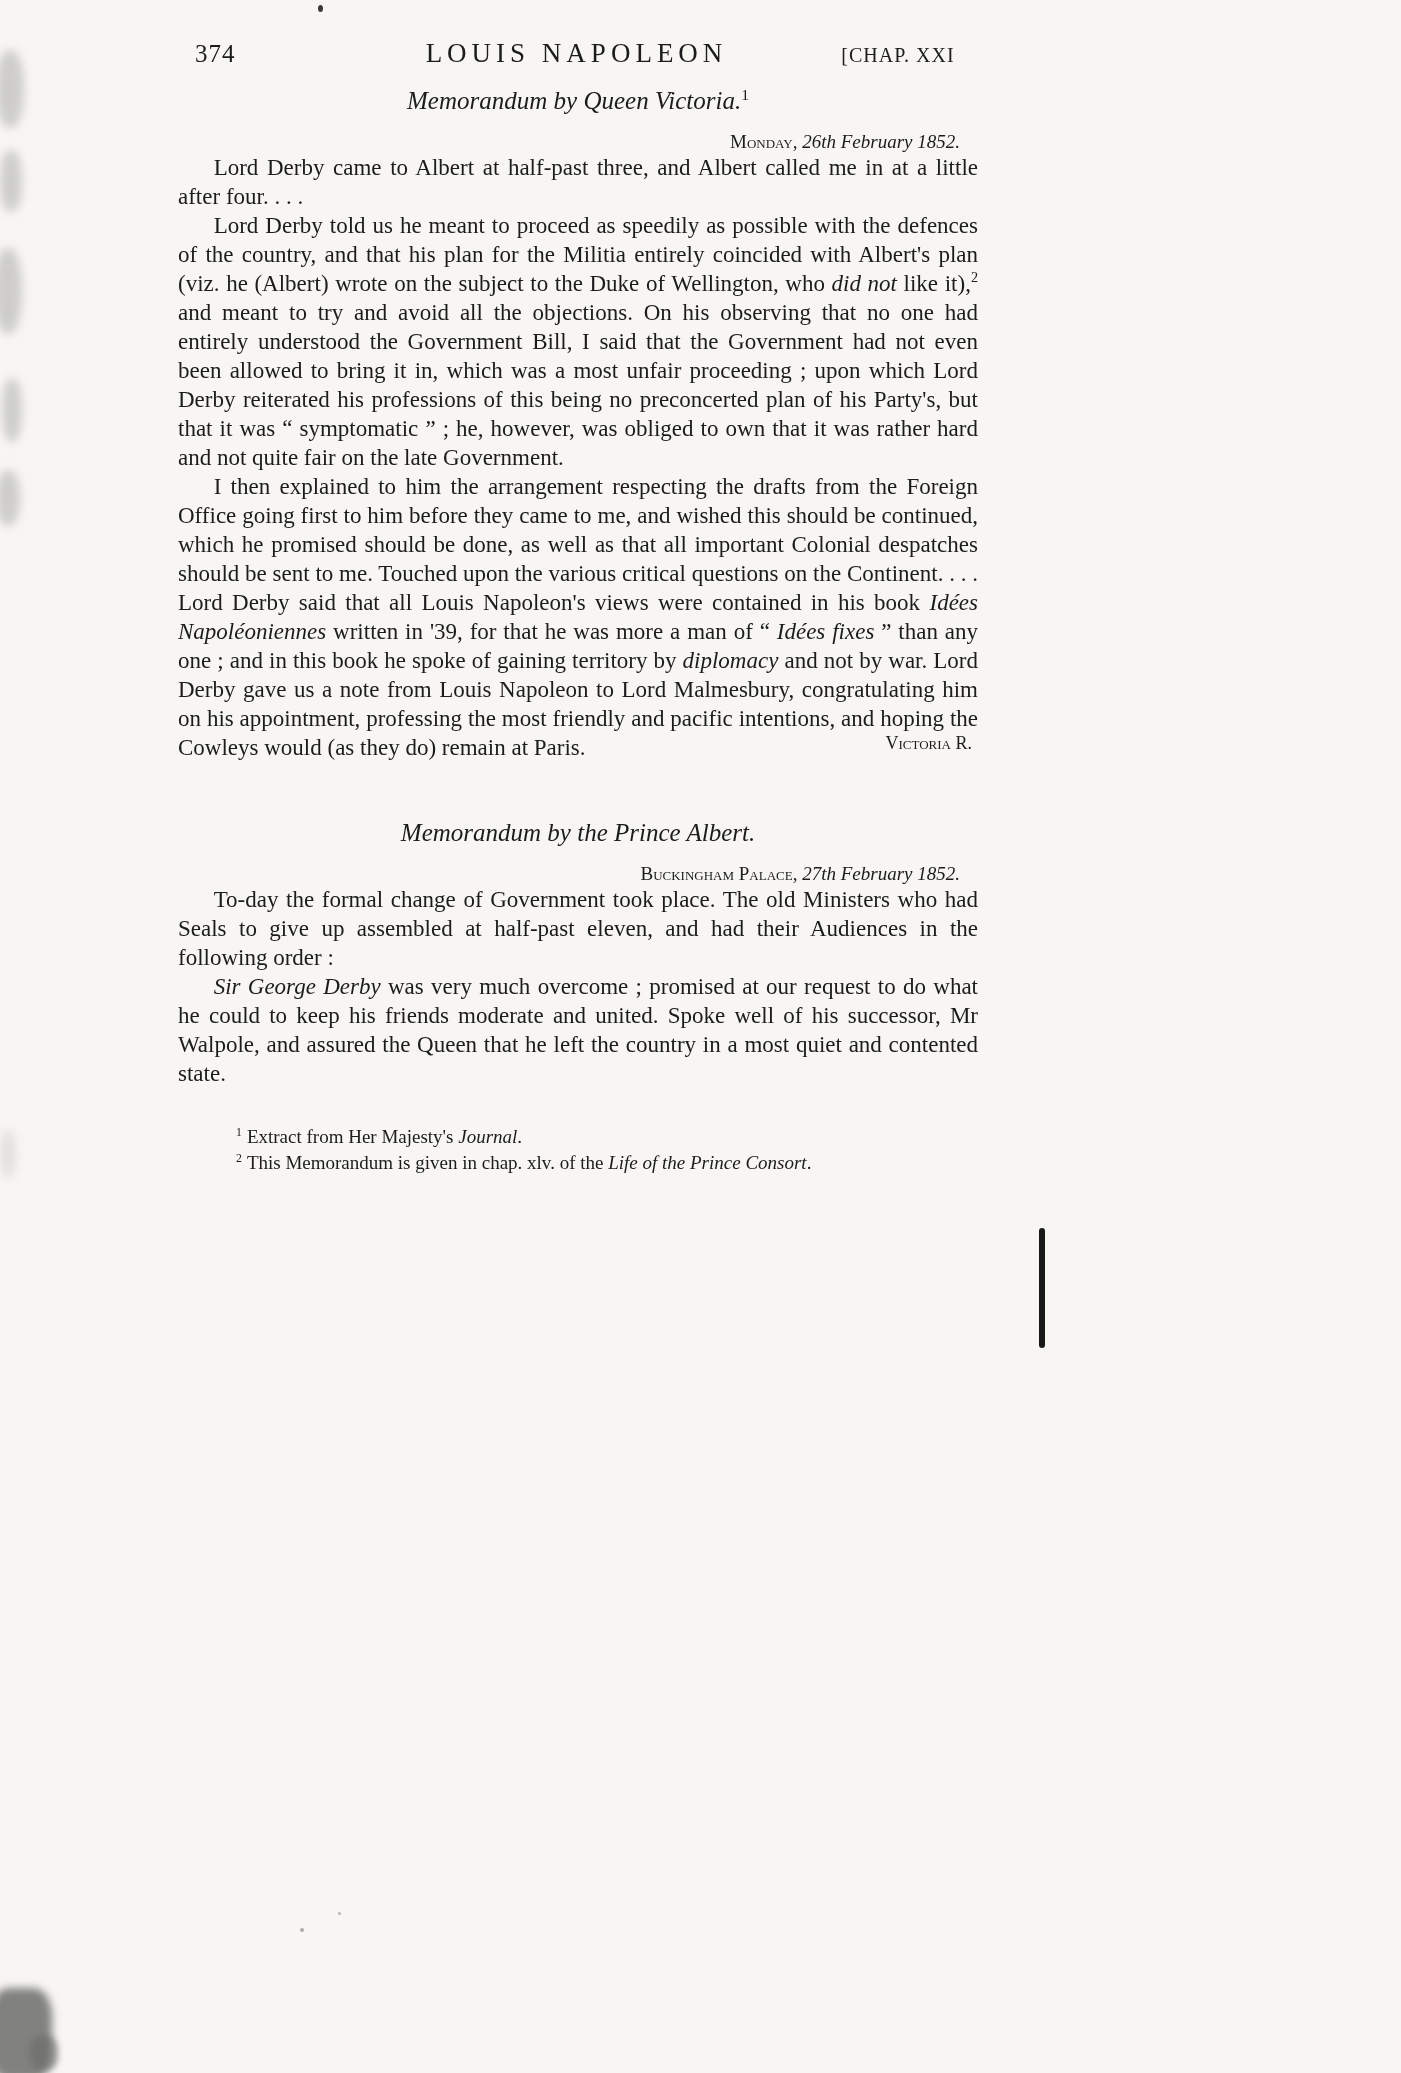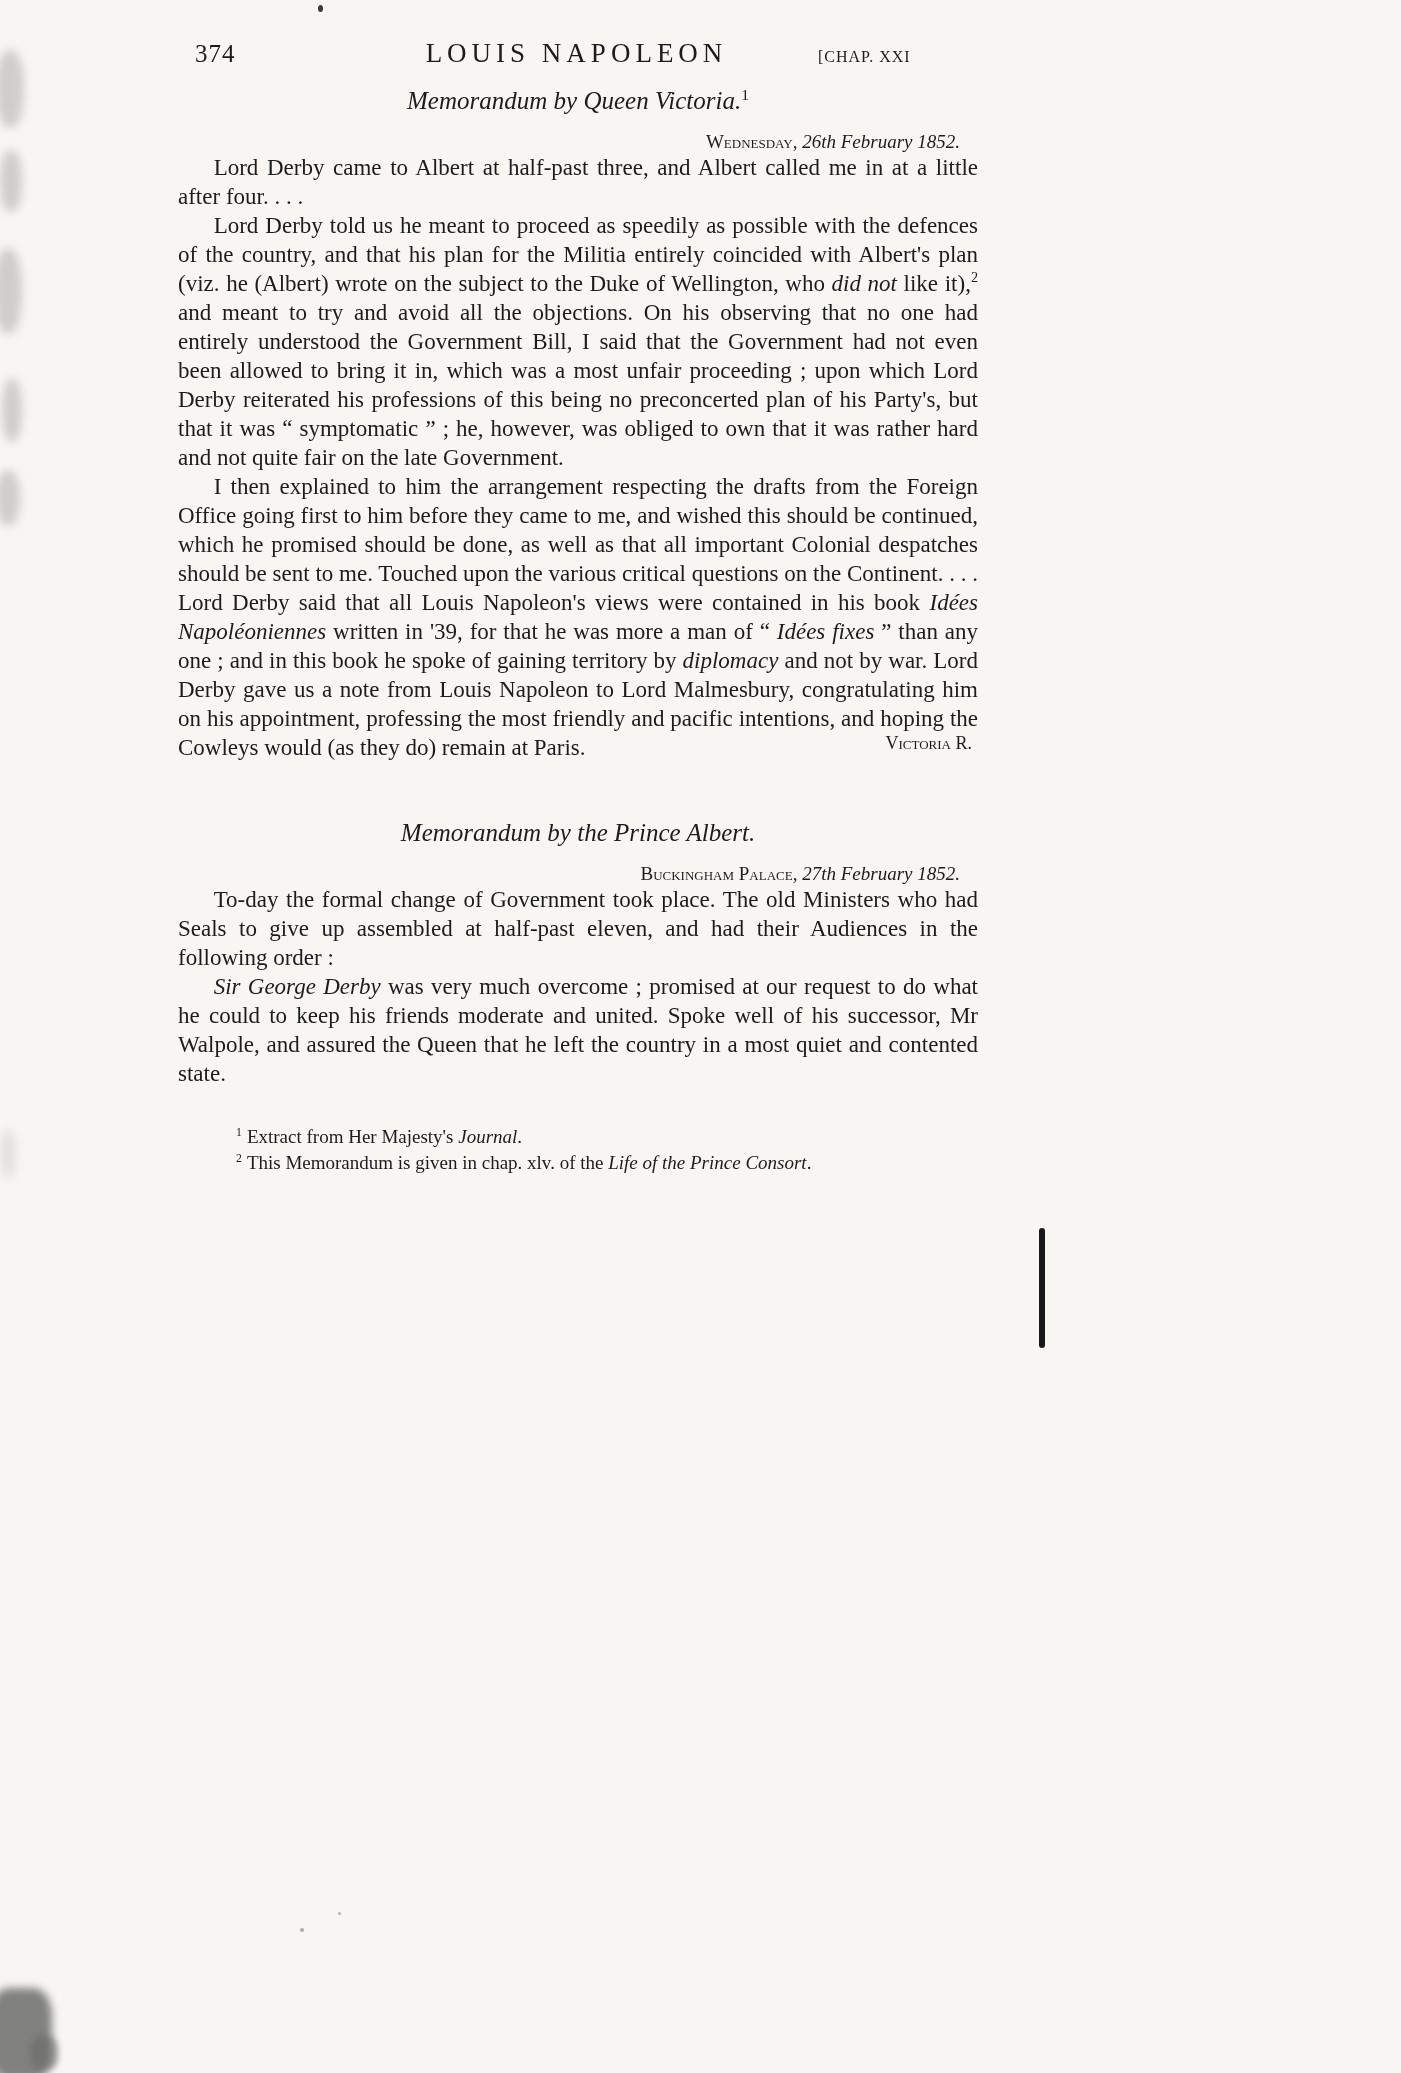--- a/index.html
+++ b/index.html
@@ -23,21 +23,21 @@
     font-size: 25px;
   }
   .page-number { width: 140px; letter-spacing: 1px; margin-left: 17px; }
   .running-title {
     flex: 1;
     text-align: center;
     font-size: 27px;
     letter-spacing: 5px;
     white-space: nowrap;
   }
-  .chapter-mark { width: 160px; text-align: left; font-size: 16px; letter-spacing: 1px; }
+  .chapter-mark { width: 160px; text-align: center; font-size: 20px; letter-spacing: 1px; }
   .memo-title {
     text-align: center;
     font-style: italic;
     font-size: 25px;
     margin-top: 18px;
   }
   .memo-title sup { font-style: normal; }
   .dateline {
     text-align: right;
     font-size: 19px;
@@ -94,21 +94,21 @@
 <div class="page">
 
   <div class="header-row">
     <div class="page-number">374</div>
     <div class="running-title">LOUIS NAPOLEON</div>
     <div class="chapter-mark">[CHAP. XXI</div>
   </div>
 
   <div class="memo-title"><span>Memorandum by Queen Victoria.</span><sup>1</sup></div>
 
-  <div class="dateline"><span class="sc">Wednesday,</span><span class="date"> 26th February 1852.</span></div>
+  <div class="dateline"><span class="sc">Monday,</span><span class="date"> 26th February 1852.</span></div>
 
   <div class="memo-body">
     <p><span>Lord Derby came to Albert at half-past three, and Albert called me in at a little after four. . . .</span></p>
     <p><span>Lord Derby told us he meant to proceed as speedily as possible with the defences of the country, and that his plan for the Militia entirely coincided with Albert's plan (viz. he (Albert) wrote on the subject to the Duke of Wellington, who </span><span class="i">did not</span><span> like it),</span><sup>2</sup><span> and meant to try and avoid all the objections. On his observing that no one had entirely understood the Government Bill, I said that the Government had not even been allowed to bring it in, which was a most unfair proceeding ; upon which Lord Derby reiterated his professions of this being no preconcerted plan of his Party's, but that it was “ symptomatic ” ; he, however, was obliged to own that it was rather hard and not quite fair on the late Government.</span></p>
     <p><span>I then explained to him the arrangement respecting the drafts from the Foreign Office going first to him before they came to me, and wished this should be continued, which he promised should be done, as well as that all important Colonial despatches should be sent to me. Touched upon the various critical questions on the Continent. . . . Lord Derby said that all Louis Napoleon's views were contained in his book </span><span class="i">Idées Napoléoniennes</span><span> written in '39, for that he was more a man of “ </span><span class="i">Idées fixes</span><span> ” than any one ; and in this book he spoke of gaining territory by </span><span class="i">diplomacy</span><span> and not by war. Lord Derby gave us a note from Louis Napoleon to Lord Malmesbury, congratulating him on his appointment, professing the most friendly and pacific intentions, and hoping the Cowleys would (as they do) remain at Paris.</span></p>
   </div>
 
   <div class="signature">Victoria R.</div>
 
   <div class="memo-title memo-albert-title">Memorandum by the Prince Albert.</div>

